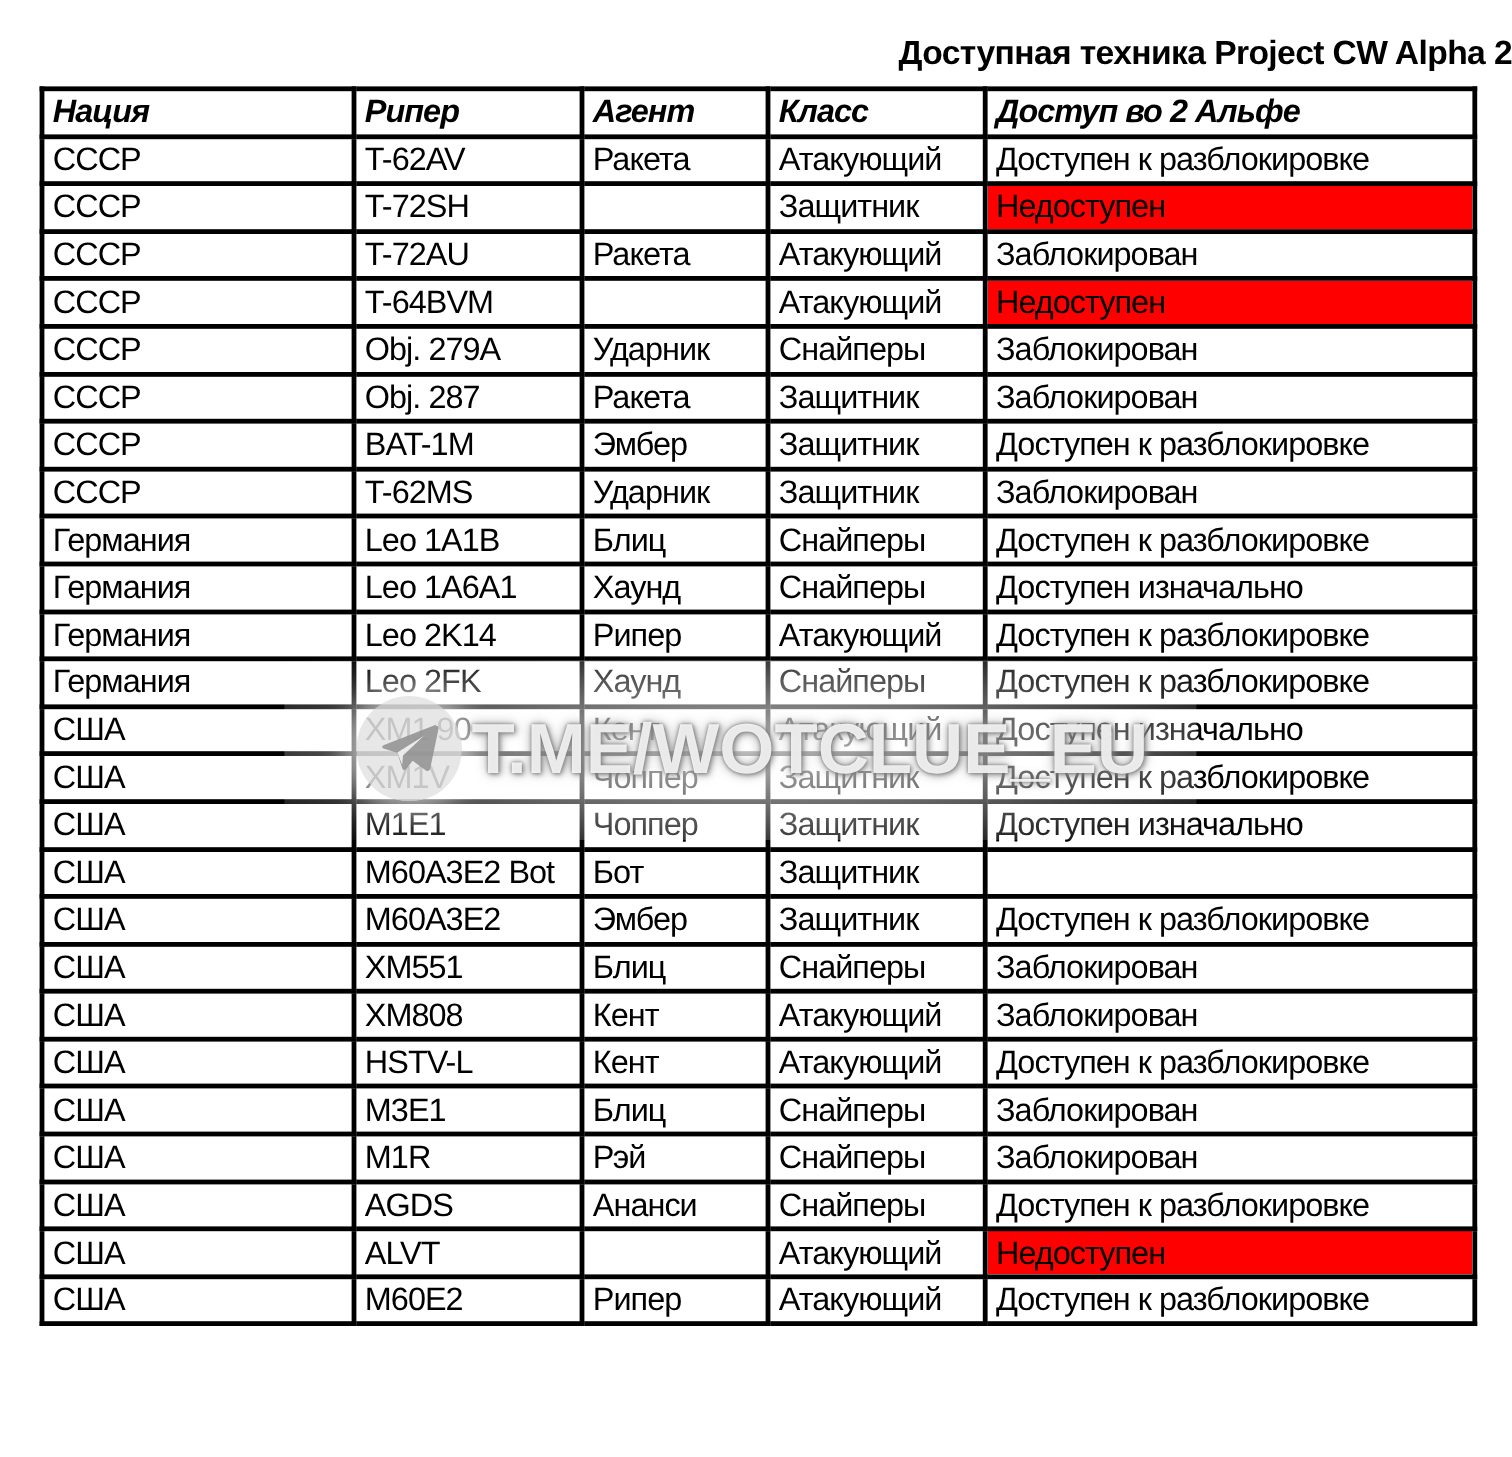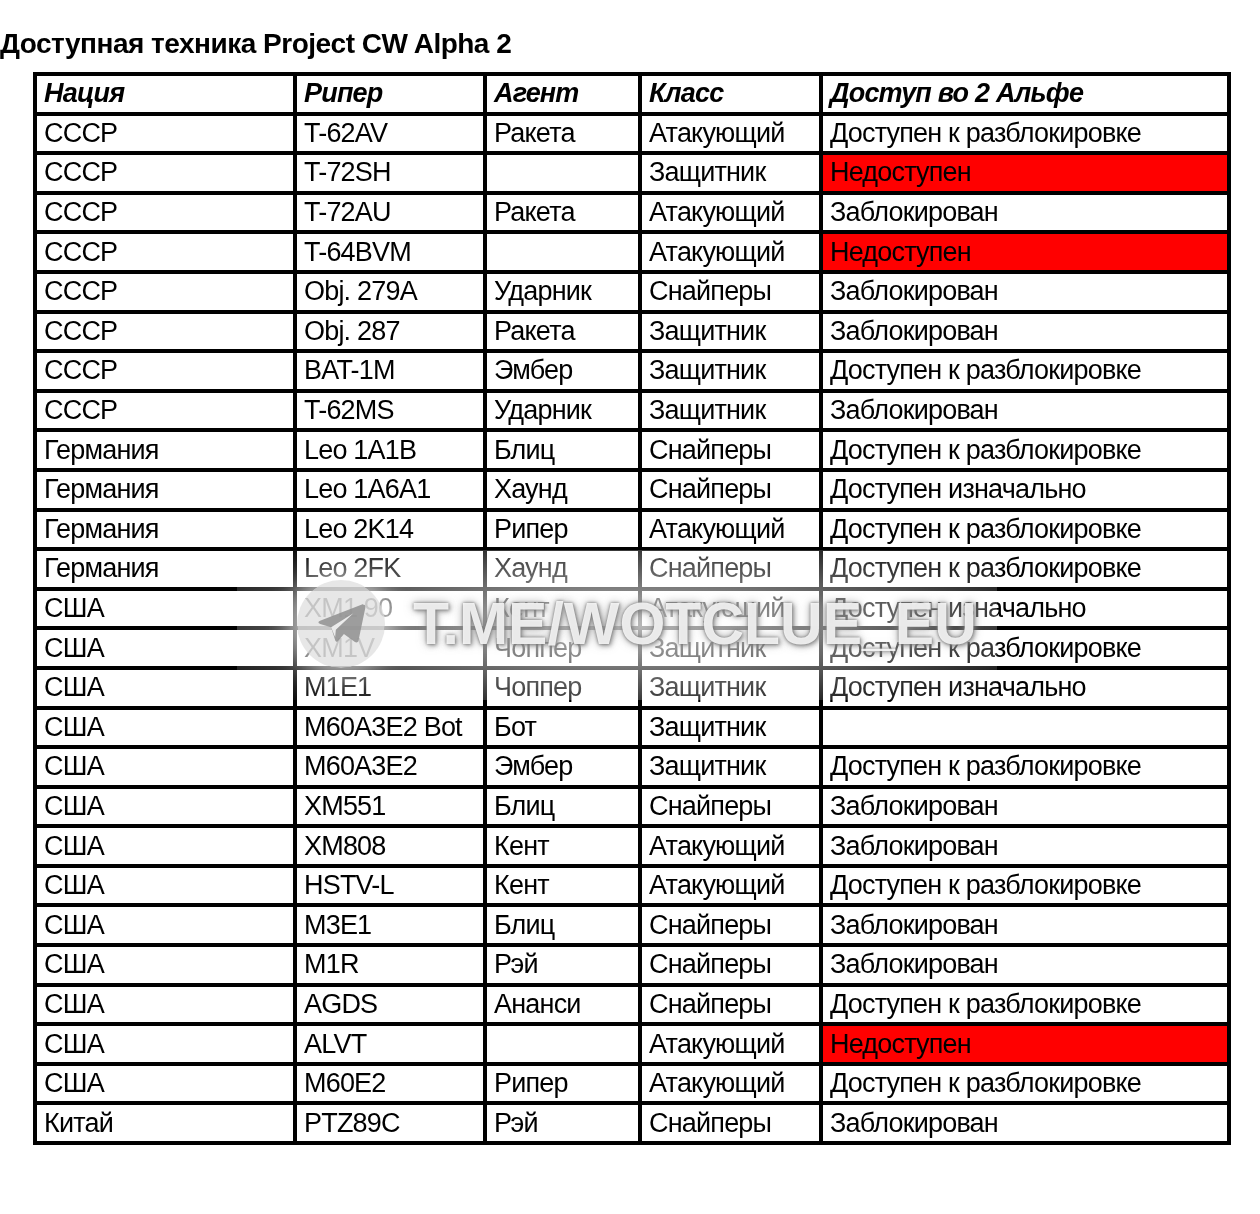--- a/index.html
+++ b/index.html
@@ -1,37 +1,37 @@
 <!DOCTYPE html>
 <html><head>
 <meta charset="utf-8">
 <style>
   html,body{margin:0;padding:0;}
   body{
     width:1260px;height:1214px;background:#ffffff;position:relative;
     font-family:"Liberation Sans", sans-serif;color:#000;overflow:hidden;
   }
   .title{
-    position:absolute;top:28px;left:0;width:1260px;text-align:left;
+    position:absolute;top:28px;left:0;width:1260px;text-align:right;
     font-size:28px;font-weight:bold;letter-spacing:-0.5px;
   }
   table{
     position:absolute;left:33px;top:72px;width:1194px;
     border-collapse:collapse;table-layout:fixed;
   }
   th,td{
     border:4px solid #000;height:35.6px;padding:0 2px 0 7px;
     font-size:27px;letter-spacing:-0.8px;line-height:1;
     text-align:left;vertical-align:middle;white-space:nowrap;overflow:hidden;
   }
   th{font-weight:bold;font-style:italic;}
   td.red-cell{background:#ff0000;}
   .watermark{
     position:absolute;left:297px;top:578px;height:92px;
-    display:flex;align-items:center;gap:28px;pointer-events:none;z-index:5;
+    display:flex;align-items:center;gap:8px;pointer-events:none;z-index:5;
   }
   .watermark::before{
     content:"";position:absolute;left:-60px;top:-28px;width:760px;height:150px;
     background:radial-gradient(ellipse at center, rgba(255,255,255,0.75) 0%, rgba(255,255,255,0.35) 55%, rgba(255,255,255,0) 100%);
   }
   .wm-circle{
     position:relative;width:88px;height:88px;border-radius:50%;flex:0 0 auto;
     background:rgba(225,225,225,0.8);
     display:flex;align-items:center;justify-content:center;
     box-shadow:0 0 22px 10px rgba(255,255,255,0.55);
@@ -234,27 +234,20 @@
         <td>Атакующий</td>
         <td class="red-cell" style="background: rgb(255, 0, 0);">Недоступен</td>
       </tr>
       <tr>
         <td>США</td>
         <td>M60E2</td>
         <td>Рипер</td>
         <td>Атакующий</td>
         <td>Доступен к разблокировке</td>
       </tr>
-      <tr>
-        <td>Китай</td>
-        <td>PTZ89C</td>
-        <td>Рэй</td>
-        <td>Снайперы</td>
-        <td>Заблокирован</td>
-      </tr>
     </tbody>
 </table>
 
 <div class="watermark">
   <div class="wm-circle">
     <svg width="54" height="54" viewBox="0 0 24 24" aria-hidden="true">
       <path d="M21.9 3.1 2.7 10.6c-1.0.4-.95 1.1.08 1.38l4.8 1.5 1.85 5.7c.25.78.9.85 1.37.28l2.5-3.02 4.9 3.6c.78.46 1.4.14 1.6-.8l3.0-14.4c.26-1.1-.42-1.6-1.0-1.24z" fill="#8f8f8f" fill-opacity="0.85"></path>
       <path d="M7.6 13.4l9.9-6.2-7.8 7.3-.3 3.4z" fill="#ffffff" fill-opacity="0.8"></path>
     </svg>
   </div>

